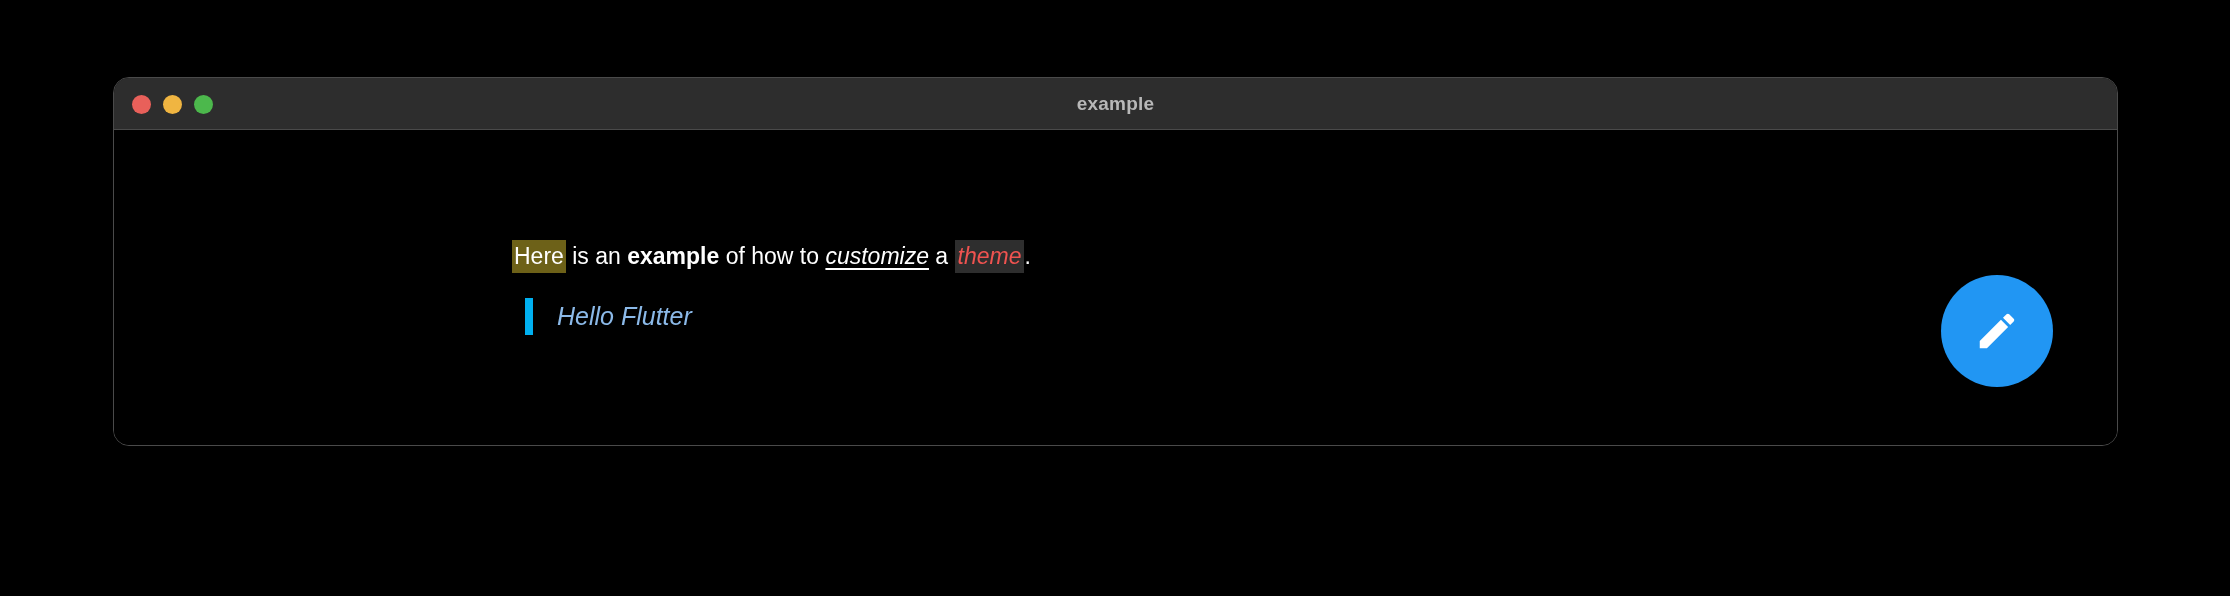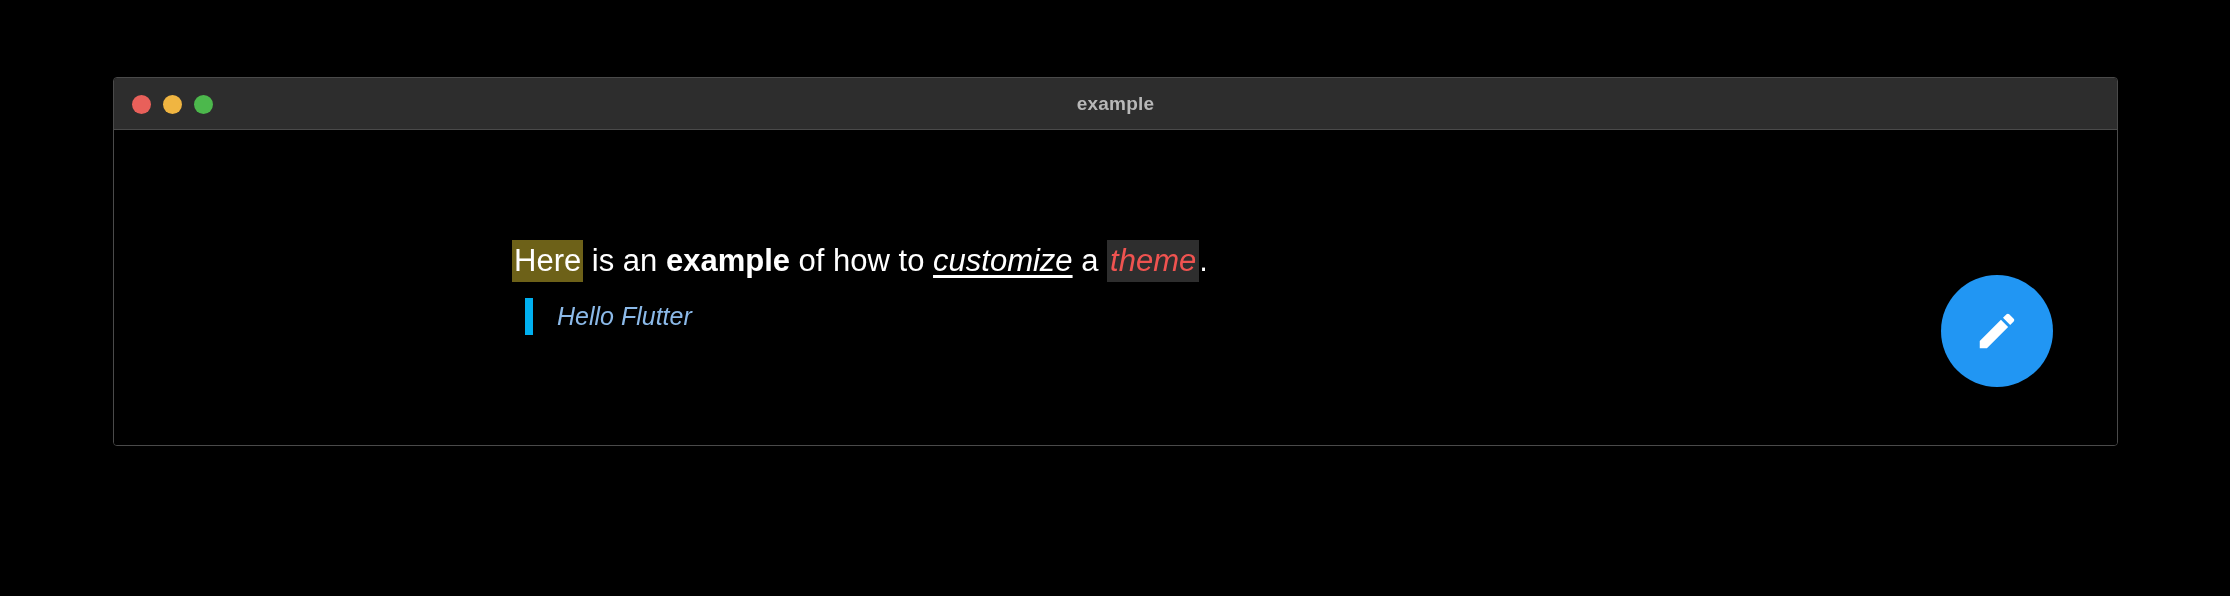--- a/index.html
+++ b/index.html
@@ -23,21 +23,21 @@
     background: #000000;
   }
 
   
   .window {
     position: absolute;
     left: 113px;
     top: 77px;
     width: 2005px;
     height: 369px;
-    border-radius: 4px;
+    border-radius: 16px;
     background: #000000;
     border: 1px solid #4a4a4a;
     box-sizing: border-box;
     overflow: hidden;
     box-shadow: 0 2px 14px rgba(0,0,0,0.6);
   }
 
   
   .titlebar {
     position: relative;
@@ -84,21 +84,21 @@
     height: calc(100% - 52px);
     background: #000000;
     overflow: hidden;
   }
 
   
   .rich-text {
     position: absolute;
     left: 398px;
     top: 113px;
-    font-size: 31px;
+    font-size: 23px;
     line-height: 1.15;
     color: #ffffff;
     white-space: nowrap;
     font-family: "Liberation Sans", sans-serif;
   }
   .rich-text .seg { white-space: pre; }
   .seg-highlight {
     background: #6d6118;
     color: #ffffff;
     padding: 3px 2px 4px 2px;

